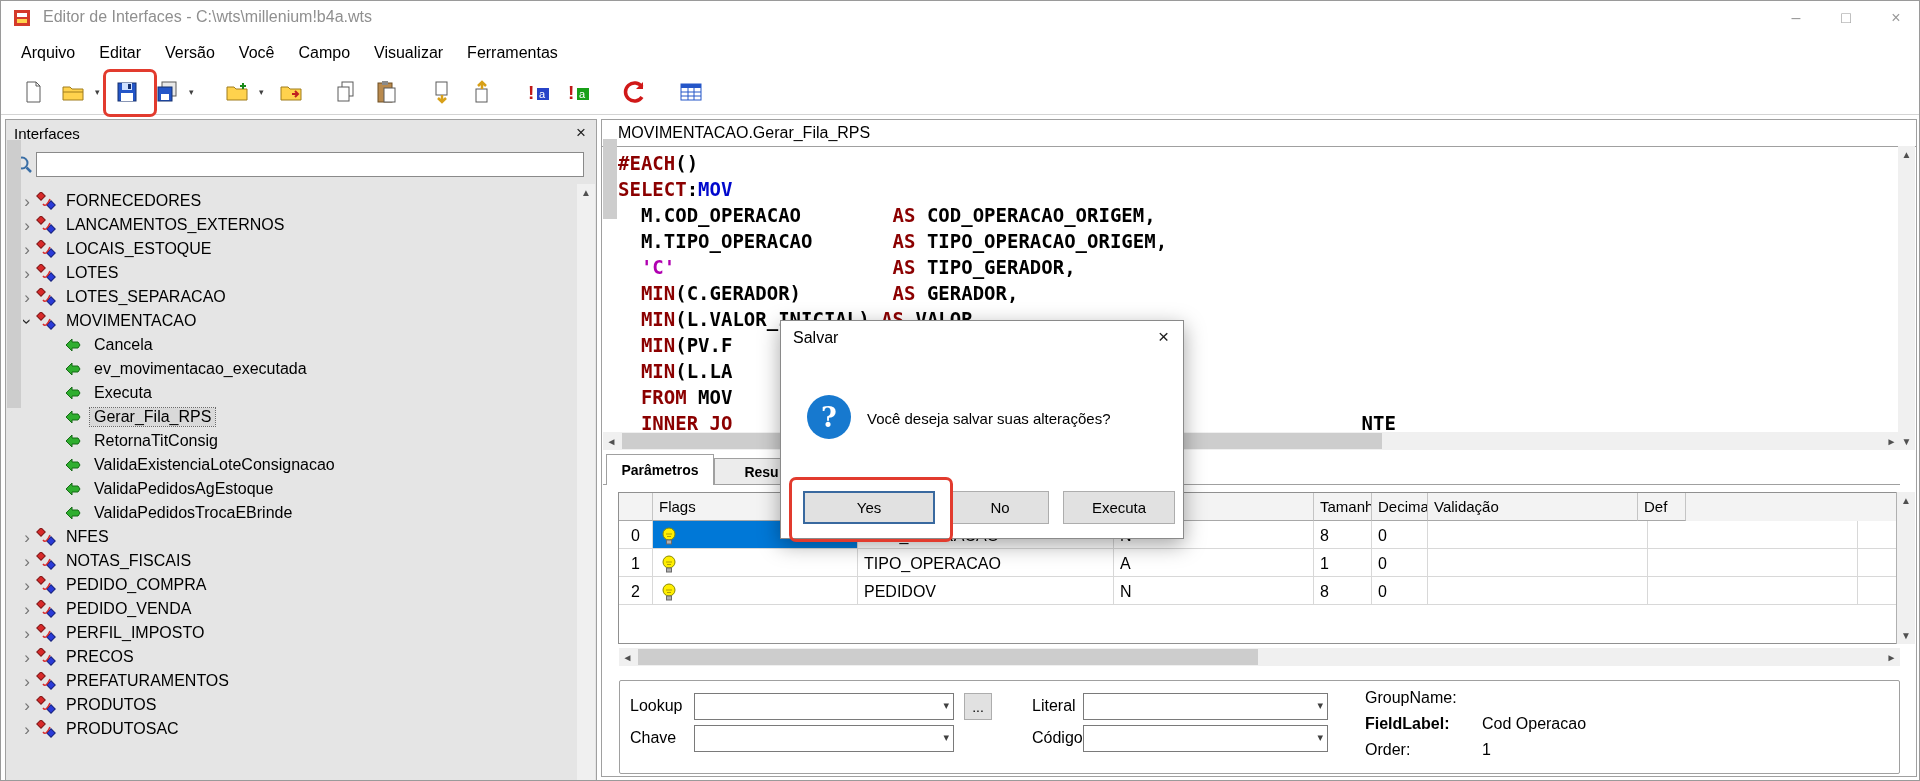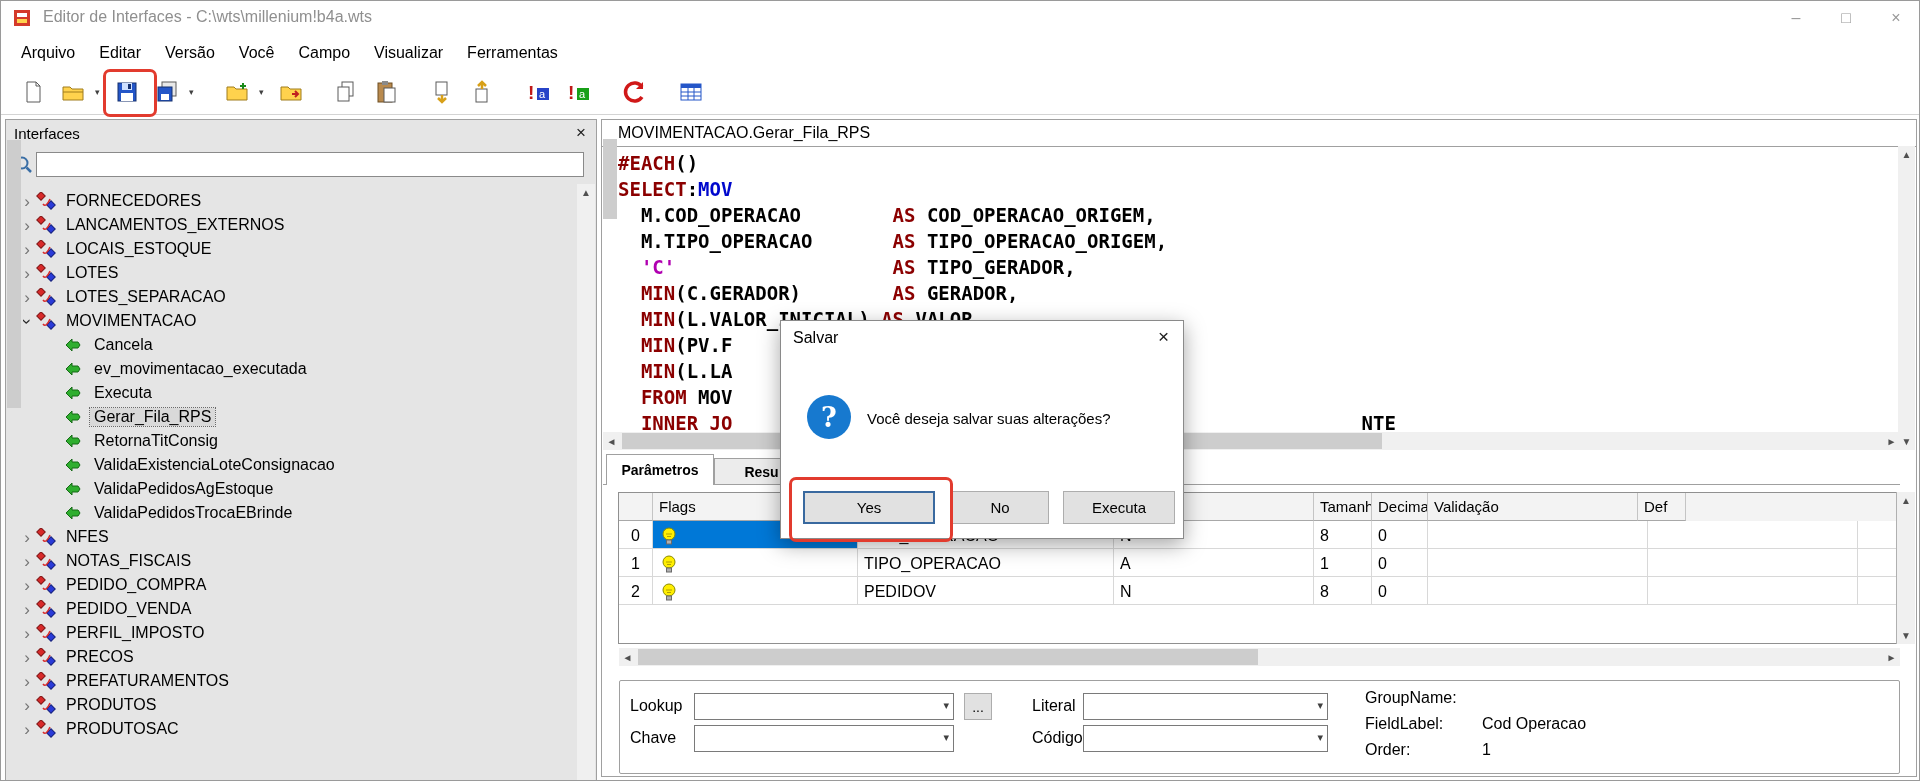--- a/index.html
+++ b/index.html
@@ -604,21 +604,21 @@
       <div class="combo" style="left:74px;top:44px;width:260px;">
           <span class="combo-arrow">▾</span>
         </div>
       <span class="form-label" style="left:412px;top:48px;">Código</span>
       <div class="combo" style="left:463px;top:44px;width:245px;">
           <span class="combo-arrow">▾</span>
         </div>
 
       <span class="form-label" style="left:745px;top:8px;">GroupName:</span>
       <span class="form-label" style="left:862px;top:8px;"></span>
-      <span class="form-label" style="left:745px;top:34px;">FieldLabel:</span>
+      <span class="form-label" style="left:745px;top:34px;font-weight:bold;">FieldLabel:</span>
       <span class="form-label" style="left:862px;top:34px;">Cod Operacao</span>
       <span class="form-label" style="left:745px;top:60px;">Order:</span>
       <span class="form-label" style="left:862px;top:60px;">1</span>
     </div>
   </div>
 
   <div id="dialog">
     <span class="dlg-title">Salvar</span>
     <span class="dlg-close">×</span>
     <div class="dlg-qicon">?</div>

